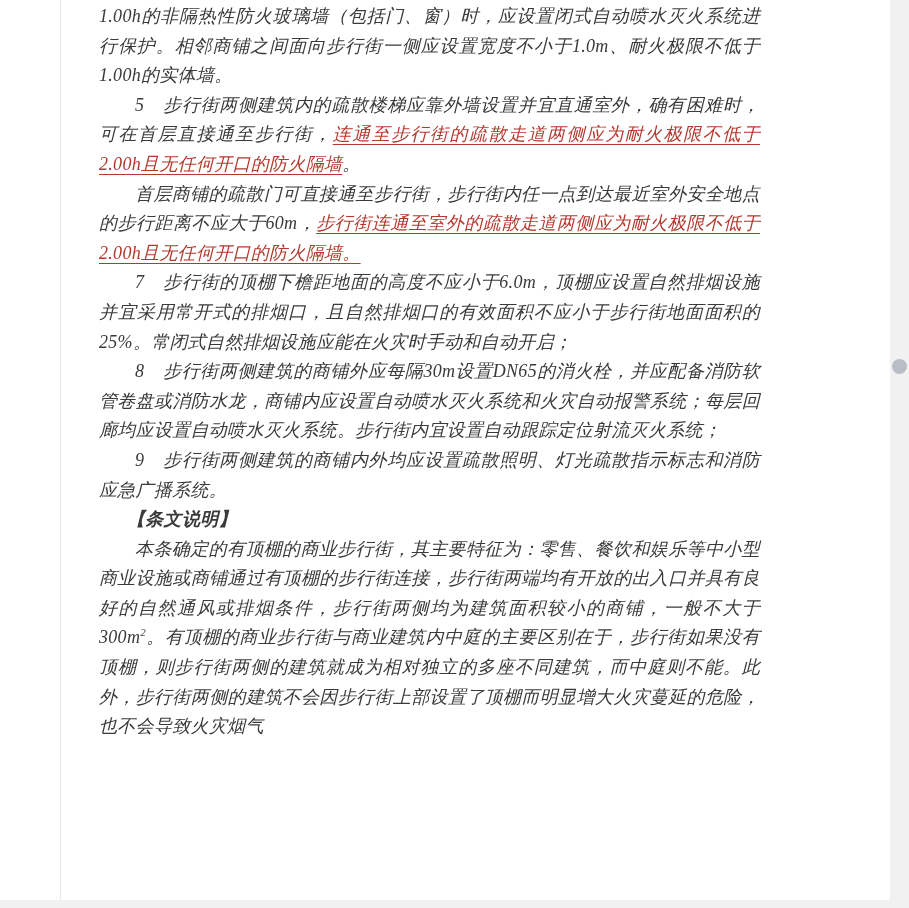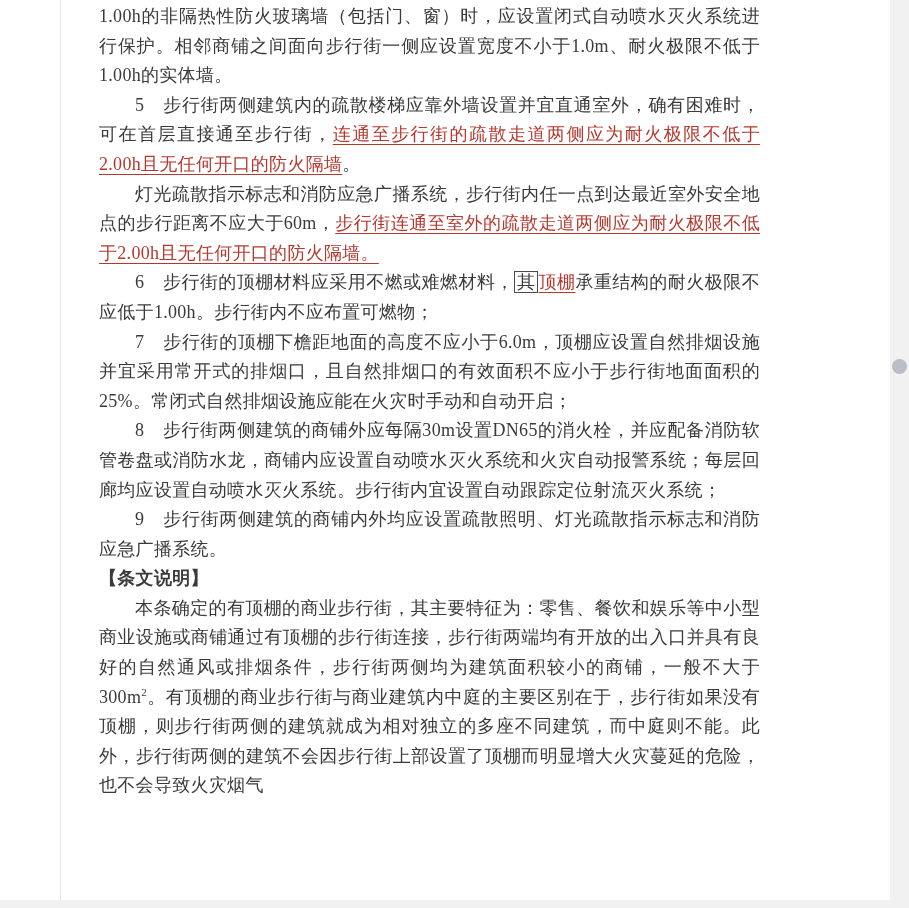--- a/index.html
+++ b/index.html
@@ -22,25 +22,27 @@
     width: 661px;
     color: var(--body, #3a3a3a);
     font-size: 18px;
     line-height: 29.6px;
     letter-spacing: 0.3px;
   }
   .para {
     margin: 0;
     text-align: justify;
     text-justify: inter-character;
+    font-style: italic;
   }
   .para.indent { text-indent: 2em; }
   .para.heading {
     font-weight: bold;
     text-indent: 0;
+    margin-left: 28px;
   }
   .seg-normal { }
   .seg-red-underline {
     color: var(--red, #b5382e);
     text-decoration: underline;
     text-underline-offset: 4px;
     text-decoration-thickness: 1px;
   }
   .seg-boxed {
     border: 1px solid #4a4a4a;
@@ -72,22 +74,21 @@
   }
 </style>
 </head>
 <body>
 
 <div class="page-edge-line"></div>
 
 <div class="text-area">
     <p class="para body"><span class="seg-normal">1.00h的非隔热性防火玻璃墙（包括门、窗）时，应设置闭式自动喷水灭火系统进行保护。相邻商铺之间面向步行街一侧应设置宽度不小于1.0m、耐火极限不低于1.00h的实体墙。</span></p>
     <p class="para body indent"><span class="seg-normal">5　步行街两侧建筑内的疏散楼梯应靠外墙设置并宜直通室外，确有困难时，可在首层直接通至步行街，</span><span class="seg-red-underline">连通至步行街的疏散走道两侧应为耐火极限不低于2.00h且无任何开口的防火隔墙</span><span class="seg-normal">。</span></p>
-    <p class="para body indent"><span class="seg-normal">灯光疏散指示标志和消防应急广播系统，步行街内任一点到达最近室外安全地点的步行距离不应大于60m，</span><span class="seg-red-underline">步行街连通至室外的疏散走道两侧应为耐火极限不低于2.00h且无任何开口的防火隔墙。</span></p>
-    <p class="para body indent"><span class="seg-normal">6　步行街的顶棚材料应采用不燃或难燃材料，</span><span class="seg-boxed">其</span><span class="seg-red-underline">顶棚</span><span class="seg-normal">承重结构的耐火极限不应低于1.00h。步行街内不应布置可燃物；</span></p>
+    <p class="para body indent"><span class="seg-normal">首层商铺的疏散门可直接通至步行街，步行街内任一点到达最近室外安全地点的步行距离不应大于60m，</span><span class="seg-red-underline">步行街连通至室外的疏散走道两侧应为耐火极限不低于2.00h且无任何开口的防火隔墙。</span></p>
     <p class="para body indent"><span class="seg-normal">7　步行街的顶棚下檐距地面的高度不应小于6.0m，顶棚应设置自然排烟设施并宜采用常开式的排烟口，且自然排烟口的有效面积不应小于步行街地面面积的25%。常闭式自然排烟设施应能在火灾时手动和自动开启；</span></p>
     <p class="para body indent"><span class="seg-normal">8　步行街两侧建筑的商铺外应每隔30m设置DN65的消火栓，并应配备消防软管卷盘或消防水龙，商铺内应设置自动喷水灭火系统和火灾自动报警系统；每层回廊均应设置自动喷水灭火系统。步行街内宜设置自动跟踪定位射流灭火系统；</span></p>
     <p class="para body indent"><span class="seg-normal">9　步行街两侧建筑的商铺内外均应设置疏散照明、灯光疏散指示标志和消防应急广播系统。</span></p>
     <p class="para heading"><span class="seg-normal">【条文说明】</span></p>
     <p class="para body indent"><span class="seg-normal">本条确定的有顶棚的商业步行街，其主要特征为：零售、餐饮和娱乐等中小型商业设施或商铺通过有顶棚的步行街连接，步行街两端均有开放的出入口并具有良好的自然通风或排烟条件，步行街两侧均为建筑面积较小的商铺，一般不大于300m</span><span class="seg-sup">2</span><span class="seg-normal">。有顶棚的商业步行街与商业建筑内中庭的主要区别在于，步行街如果没有顶棚，则步行街两侧的建筑就成为相对独立的多座不同建筑，而中庭则不能。此外，步行街两侧的建筑不会因步行街上部设置了顶棚而明显增大火灾蔓延的危险，也不会导致火灾烟气</span></p>
   </div>
 
 <div class="right-gutter">
   <div class="scroll-thumb"></div>
 </div>

